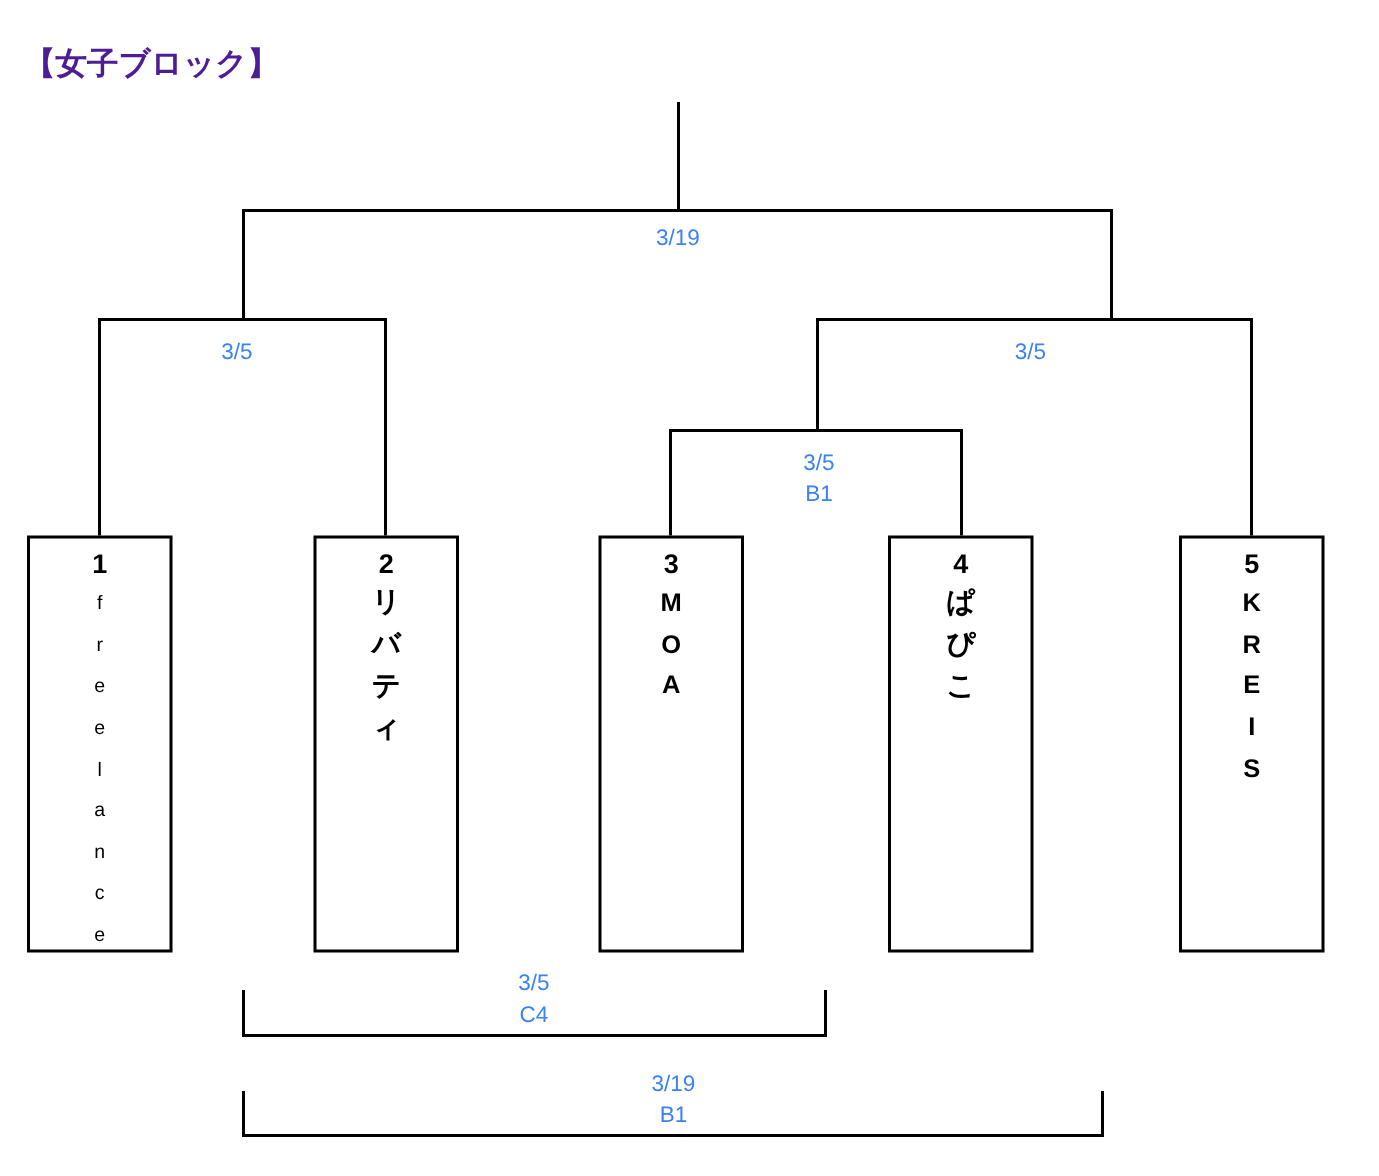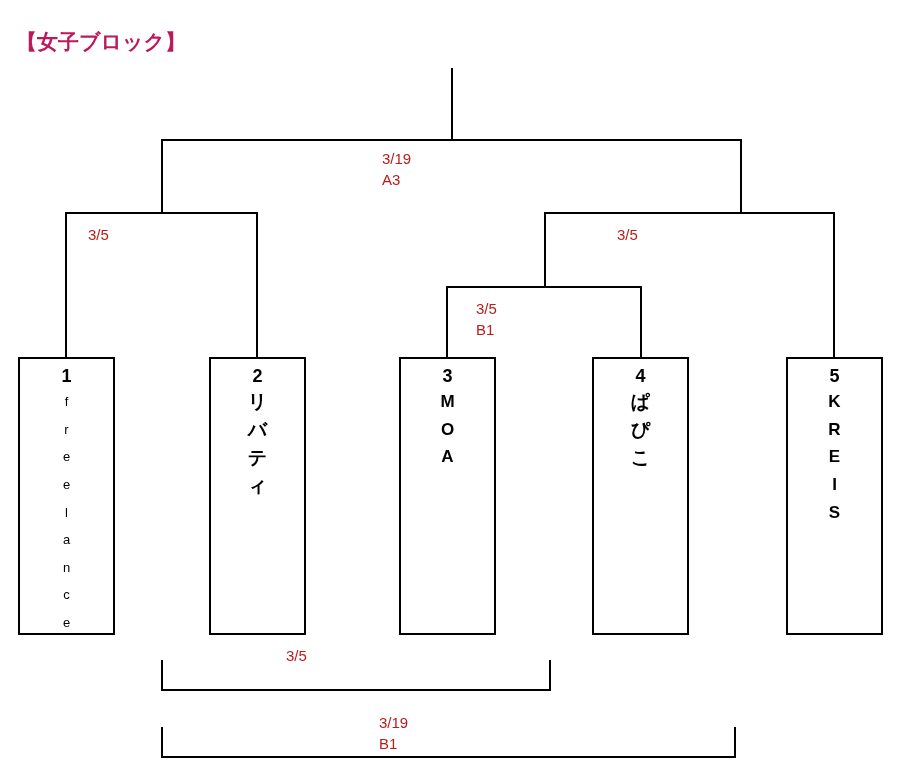--- a/index.html
+++ b/index.html
@@ -19,21 +19,21 @@
     overflow: hidden;
   }
   #title {
     position: absolute;
     left: 16px;
     top: 28px;
     font-family: "DejaVu Sans", "Liberation Sans", sans-serif;
     font-size: 21px;
     font-weight: bold;
     letter-spacing: 0px;
-    color: #be185d;
+    color: #4c1d95;
     white-space: nowrap;
   }
   svg#bracket {
     position: absolute;
     left: 0;
     top: 0;
     width: 919px;
     height: 784px;
   }
   svg#bracket line, svg#bracket polyline, svg#bracket path {
@@ -79,23 +79,24 @@
   .team-char.lat {
     font-family: "Liberation Sans", sans-serif;
   }
   .team-char.small {
     font-size: 13px;
     line-height: 2.12;
     font-weight: normal;
   }
   .match-label {
     position: absolute;
+    text-align: center;
     font-family: "Liberation Sans", sans-serif;
     font-size: 15px;
-    color: #b91c1c;
+    color: #3b82f6;
     line-height: 1.40;
     white-space: nowrap;
   }
   .match-label .ml-date { display: block; }
   .match-label .ml-code { display: block; }
 </style>
 </head>
 <body>
 
 <div id="canvas">
@@ -114,38 +115,38 @@
 
     <polyline points="447,357 447,287 641,287 641,357"></polyline>
 
     <polyline points="162,660 162,690 550,690 550,660"></polyline>
 
     <polyline points="162,727 162,757 735,757 735,727"></polyline>
   </svg>
 
   <div class="match-label" style="left:382px; top:148px; width:140px;">
     <span class="ml-date">3/19</span>
-    <span class="ml-code">A3</span>
   </div>
 
   <div class="match-label" style="left:88px; top:224px; width:140px;">
     <span class="ml-date">3/5</span>
   </div>
 
   <div class="match-label" style="left:617px; top:224px; width:140px;">
     <span class="ml-date">3/5</span>
   </div>
 
   <div class="match-label" style="left:476px; top:298px; width:140px;">
     <span class="ml-date">3/5</span>
     <span class="ml-code">B1</span>
   </div>
 
   <div class="match-label" style="left:286px; top:645px; width:140px;">
     <span class="ml-date">3/5</span>
+    <span class="ml-code">C4</span>
   </div>
 
   <div class="match-label" style="left:379px; top:712px; width:140px;">
     <span class="ml-date">3/19</span>
     <span class="ml-code">B1</span>
   </div>
 
   <div class="team-box" style="left:18px; top:357px; width:97px; height:278px;">
     <div class="team-seed">1</div>
     <div class="team-chars">

